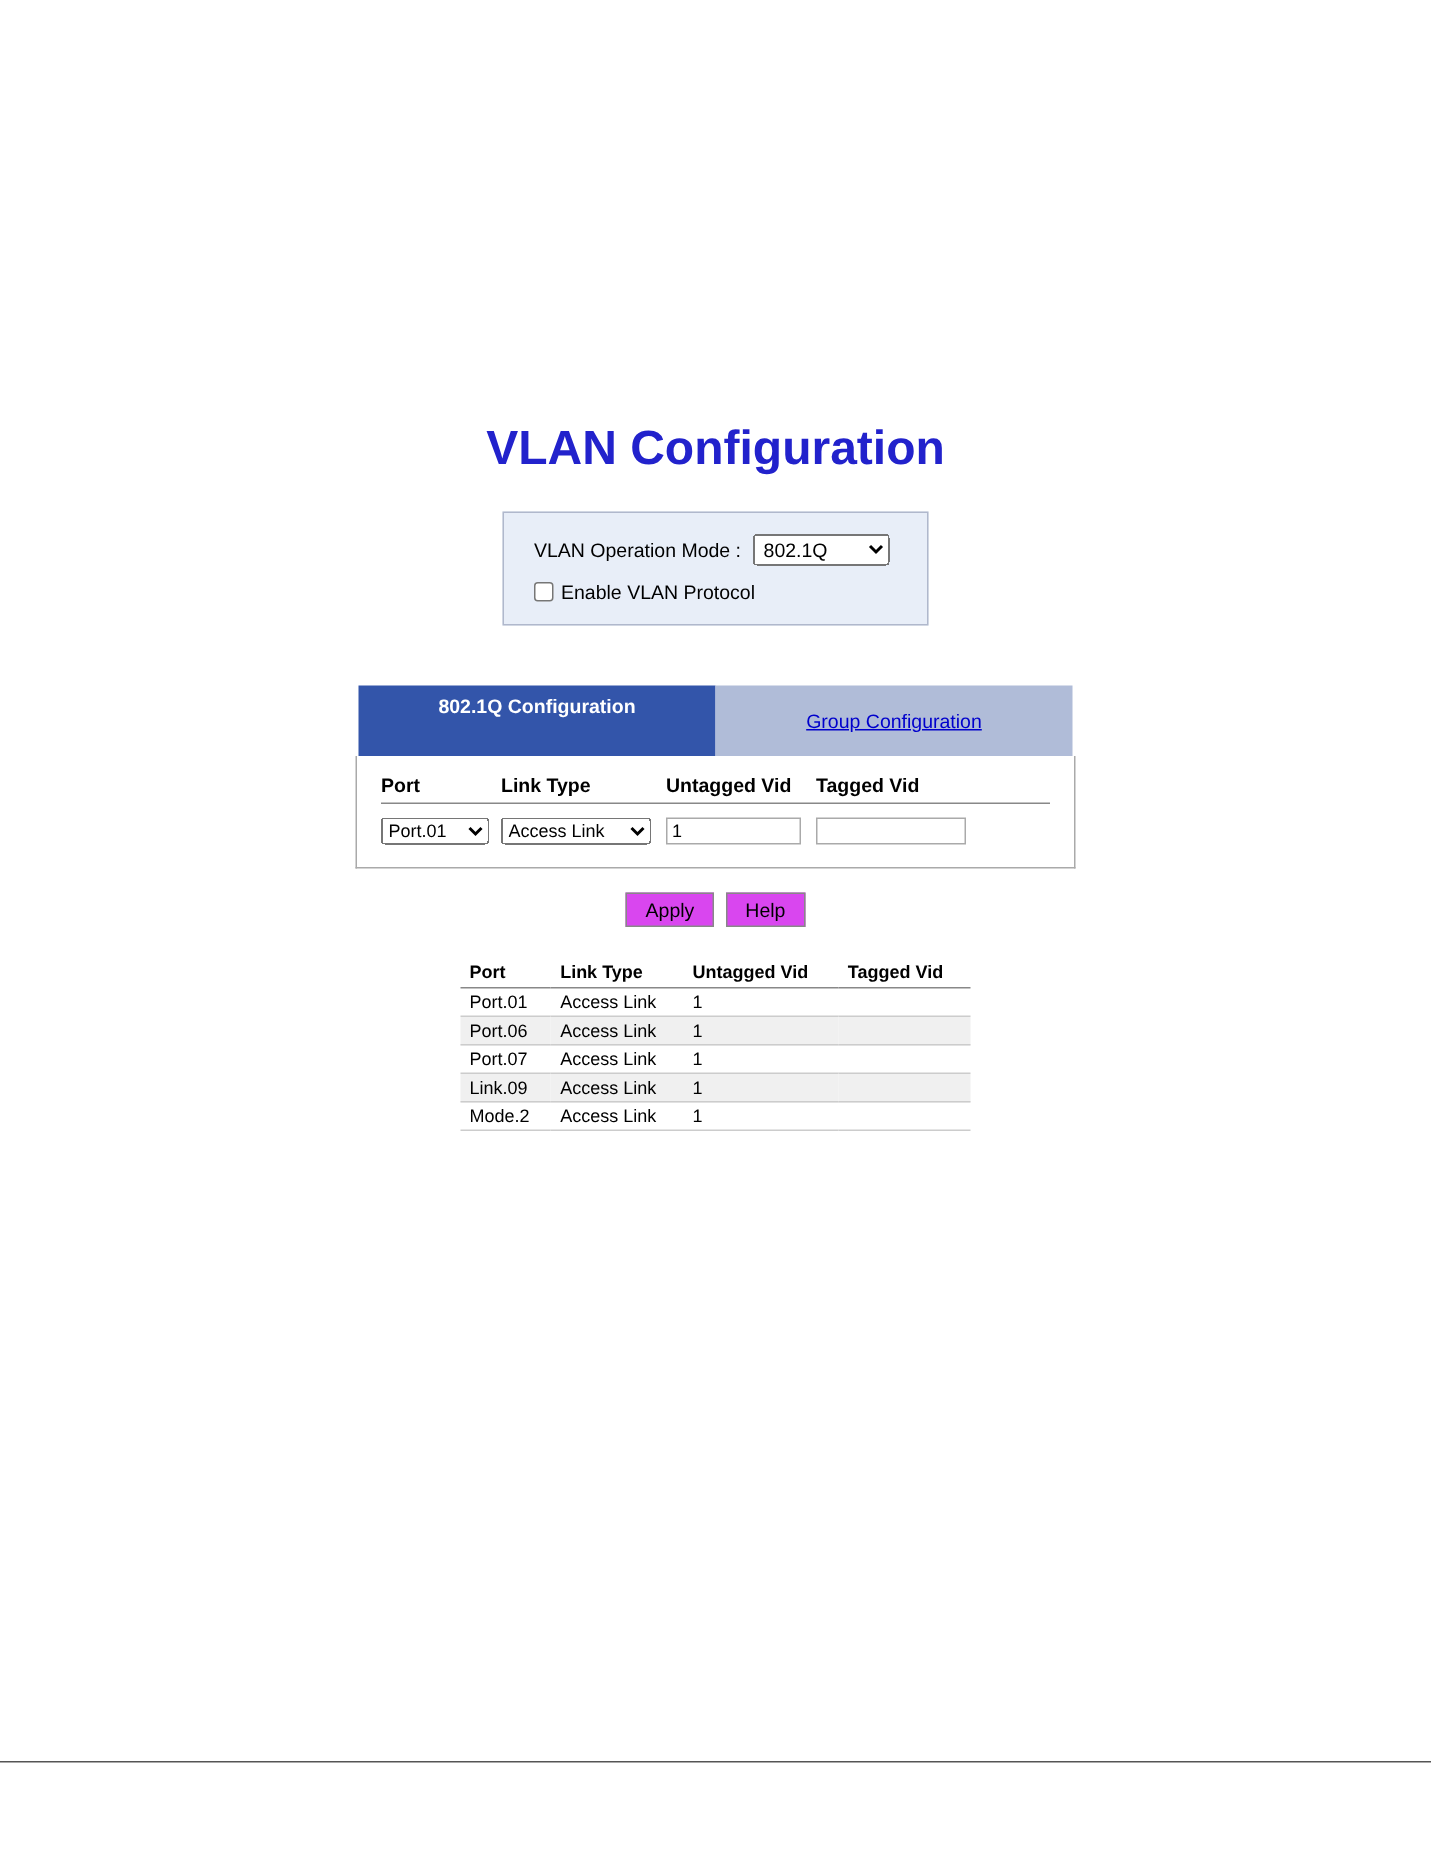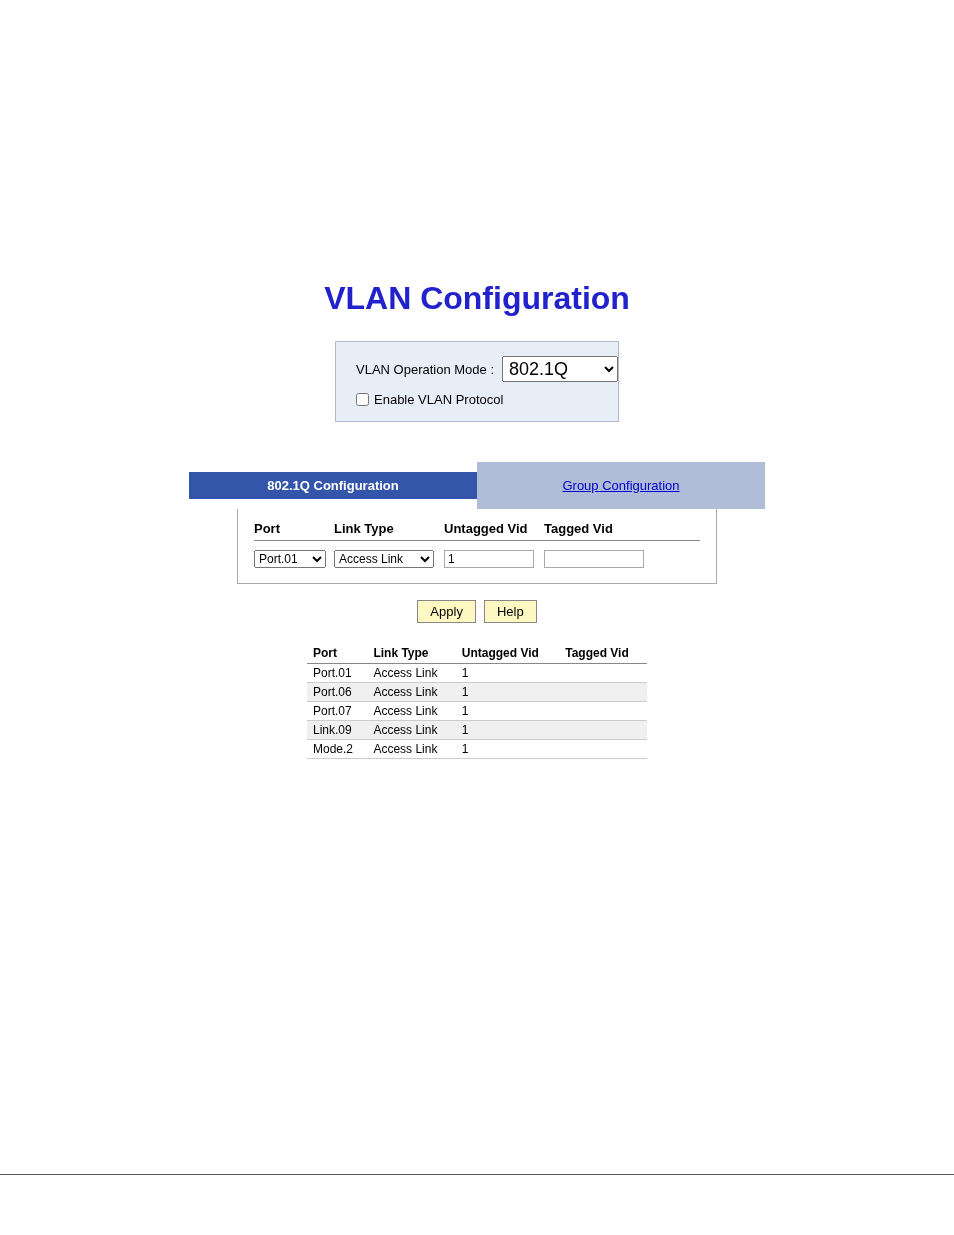--- a/index.html
+++ b/index.html
@@ -42,40 +42,39 @@
       margin-bottom: 10px;
       font-size: 13px;
     }
 
     .vlan-mode-row label {
       margin-right: 8px;
       white-space: nowrap;
     }
 
     .vlan-mode-row select {
-      font-size: 18px;
+      font-size: 13px;
       padding: 1px 2px;
     }
 
     .gvrp-row {
       display: flex;
       align-items: center;
       font-size: 13px;
     }
 
     .gvrp-row input[type=checkbox] {
       margin-right: 5px;
     }
 
     
     .tab-bar {
       display: flex;
-      width: 576px;
+      width: 476px;
       margin-bottom: 0;
-      align-items: center;
     }
 
     .tab-active {
       background: #3355aa;
       color: #ffffff;
       font-weight: bold;
       font-size: 13px;
       padding: 6px 20px;
       flex: 1;
       text-align: center;
@@ -139,21 +138,21 @@
       justify-content: center;
       gap: 8px;
       margin-bottom: 20px;
       width: 480px;
     }
 
     .btn {
       font-size: 13px;
       padding: 3px 12px;
       border: 1px solid #888;
-      background: #fef9c3;
+      background: #d946ef;
       cursor: pointer;
     }
 
     
     .summary-table {
       border-collapse: collapse;
       font-size: 12px;
       width: 340px;
     }
 

